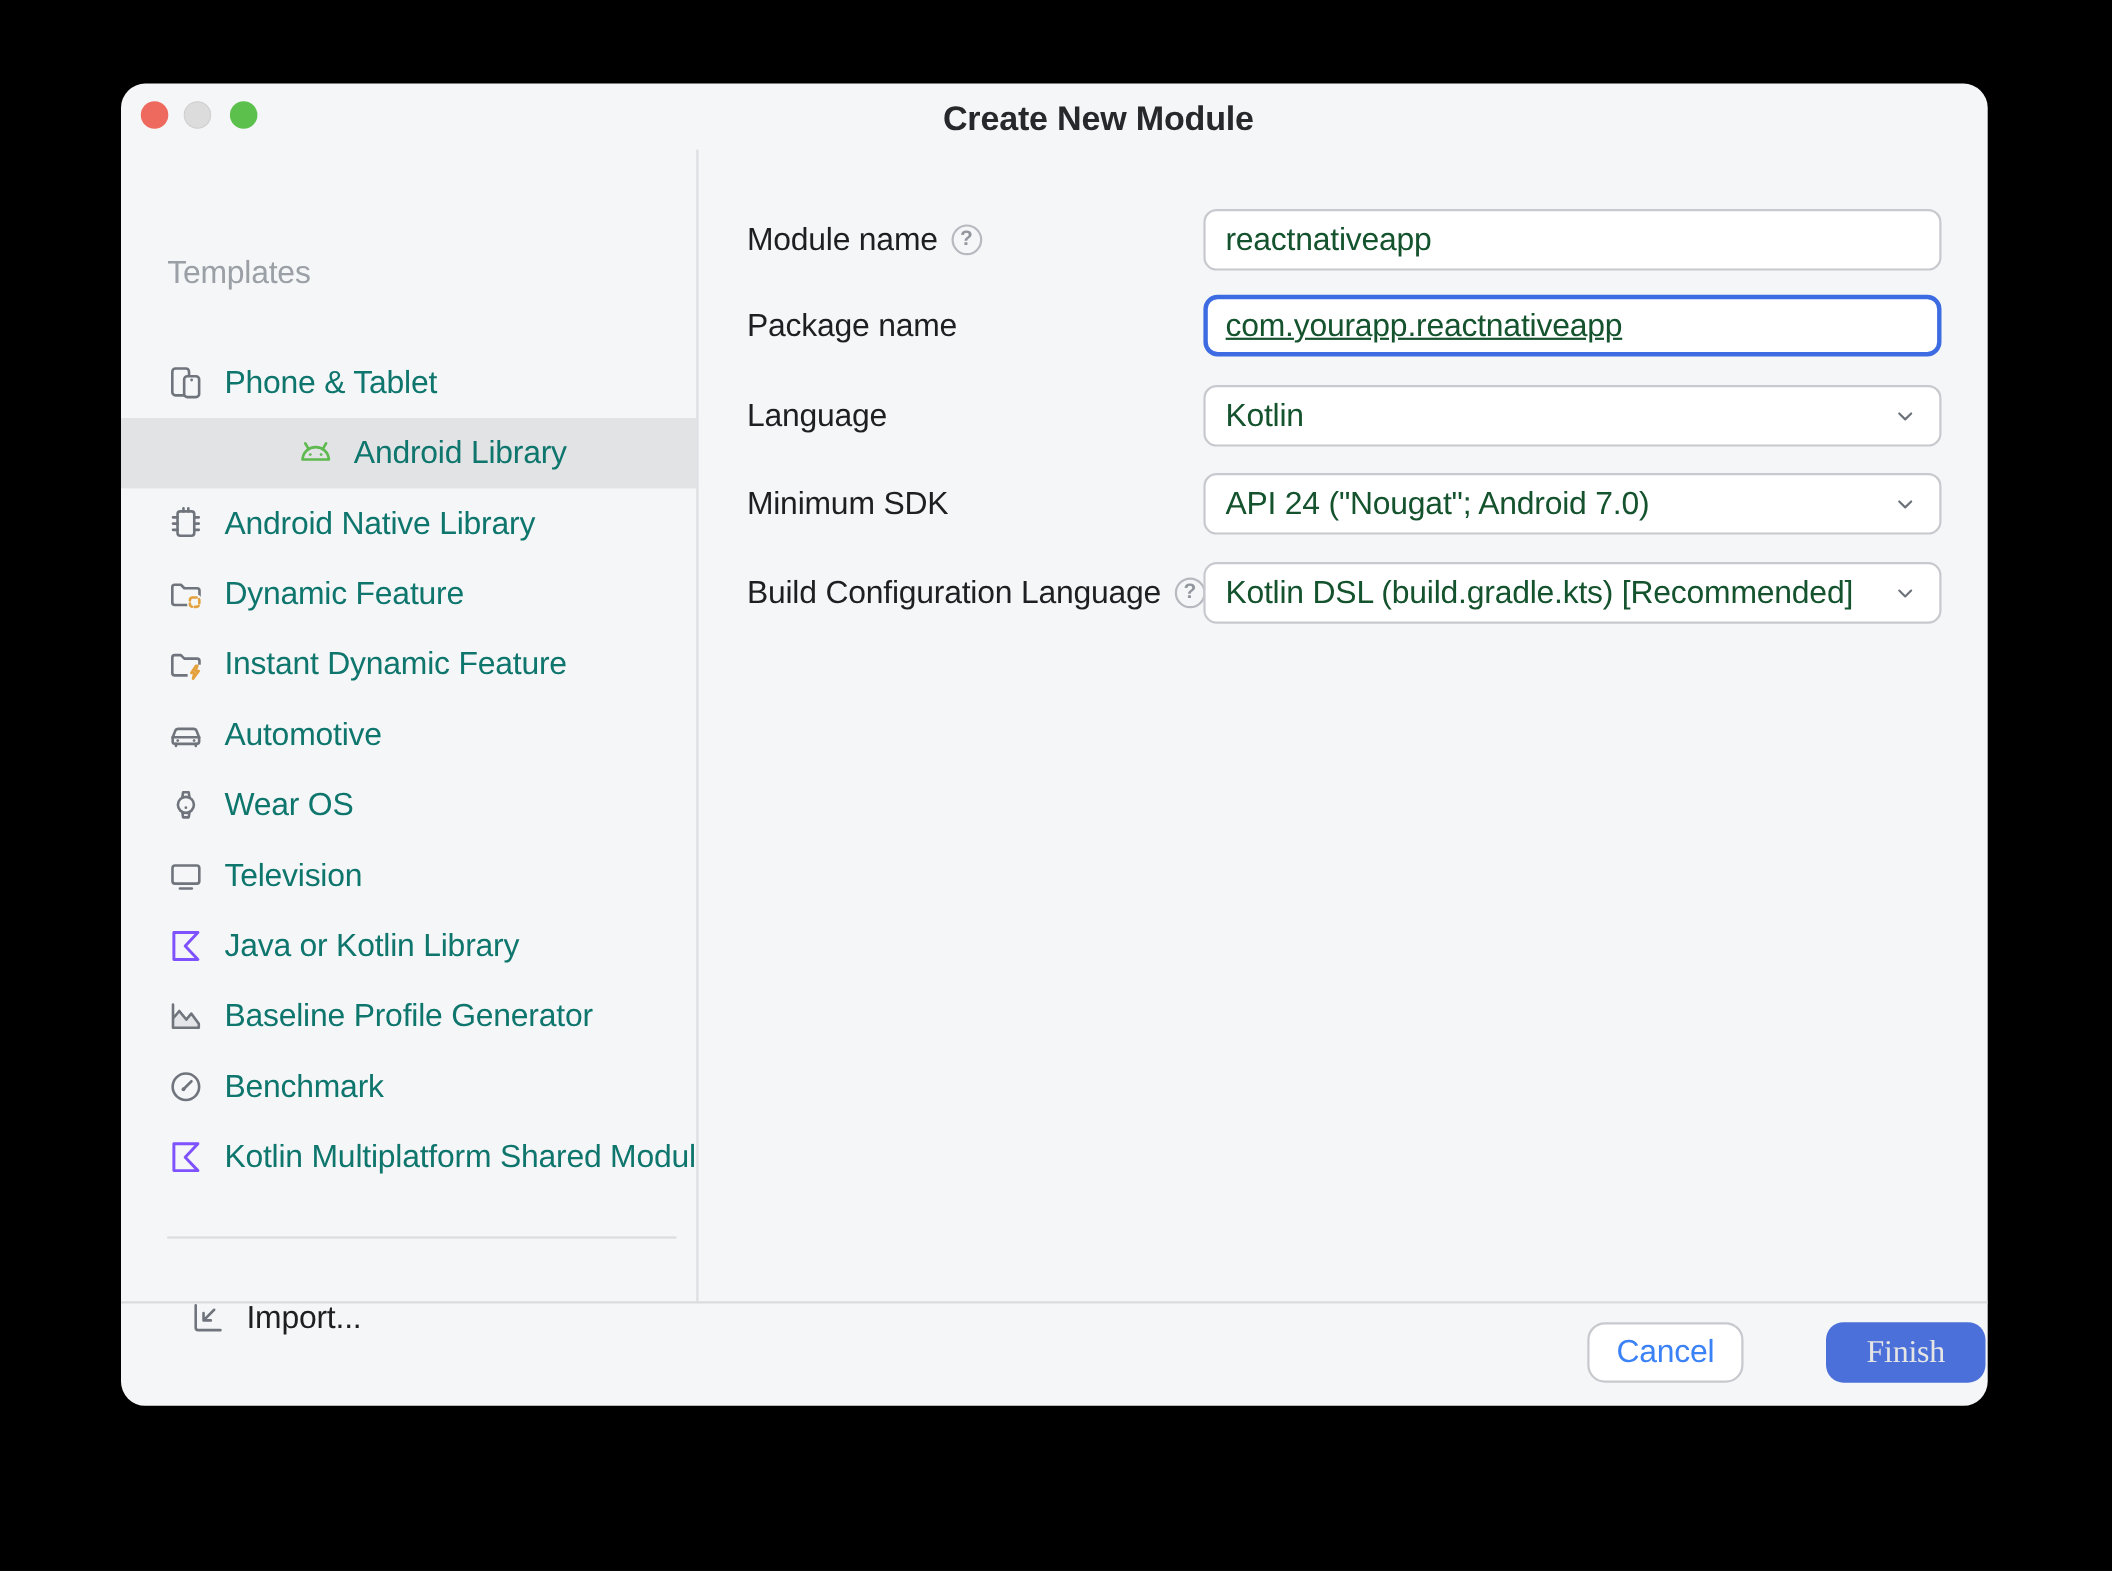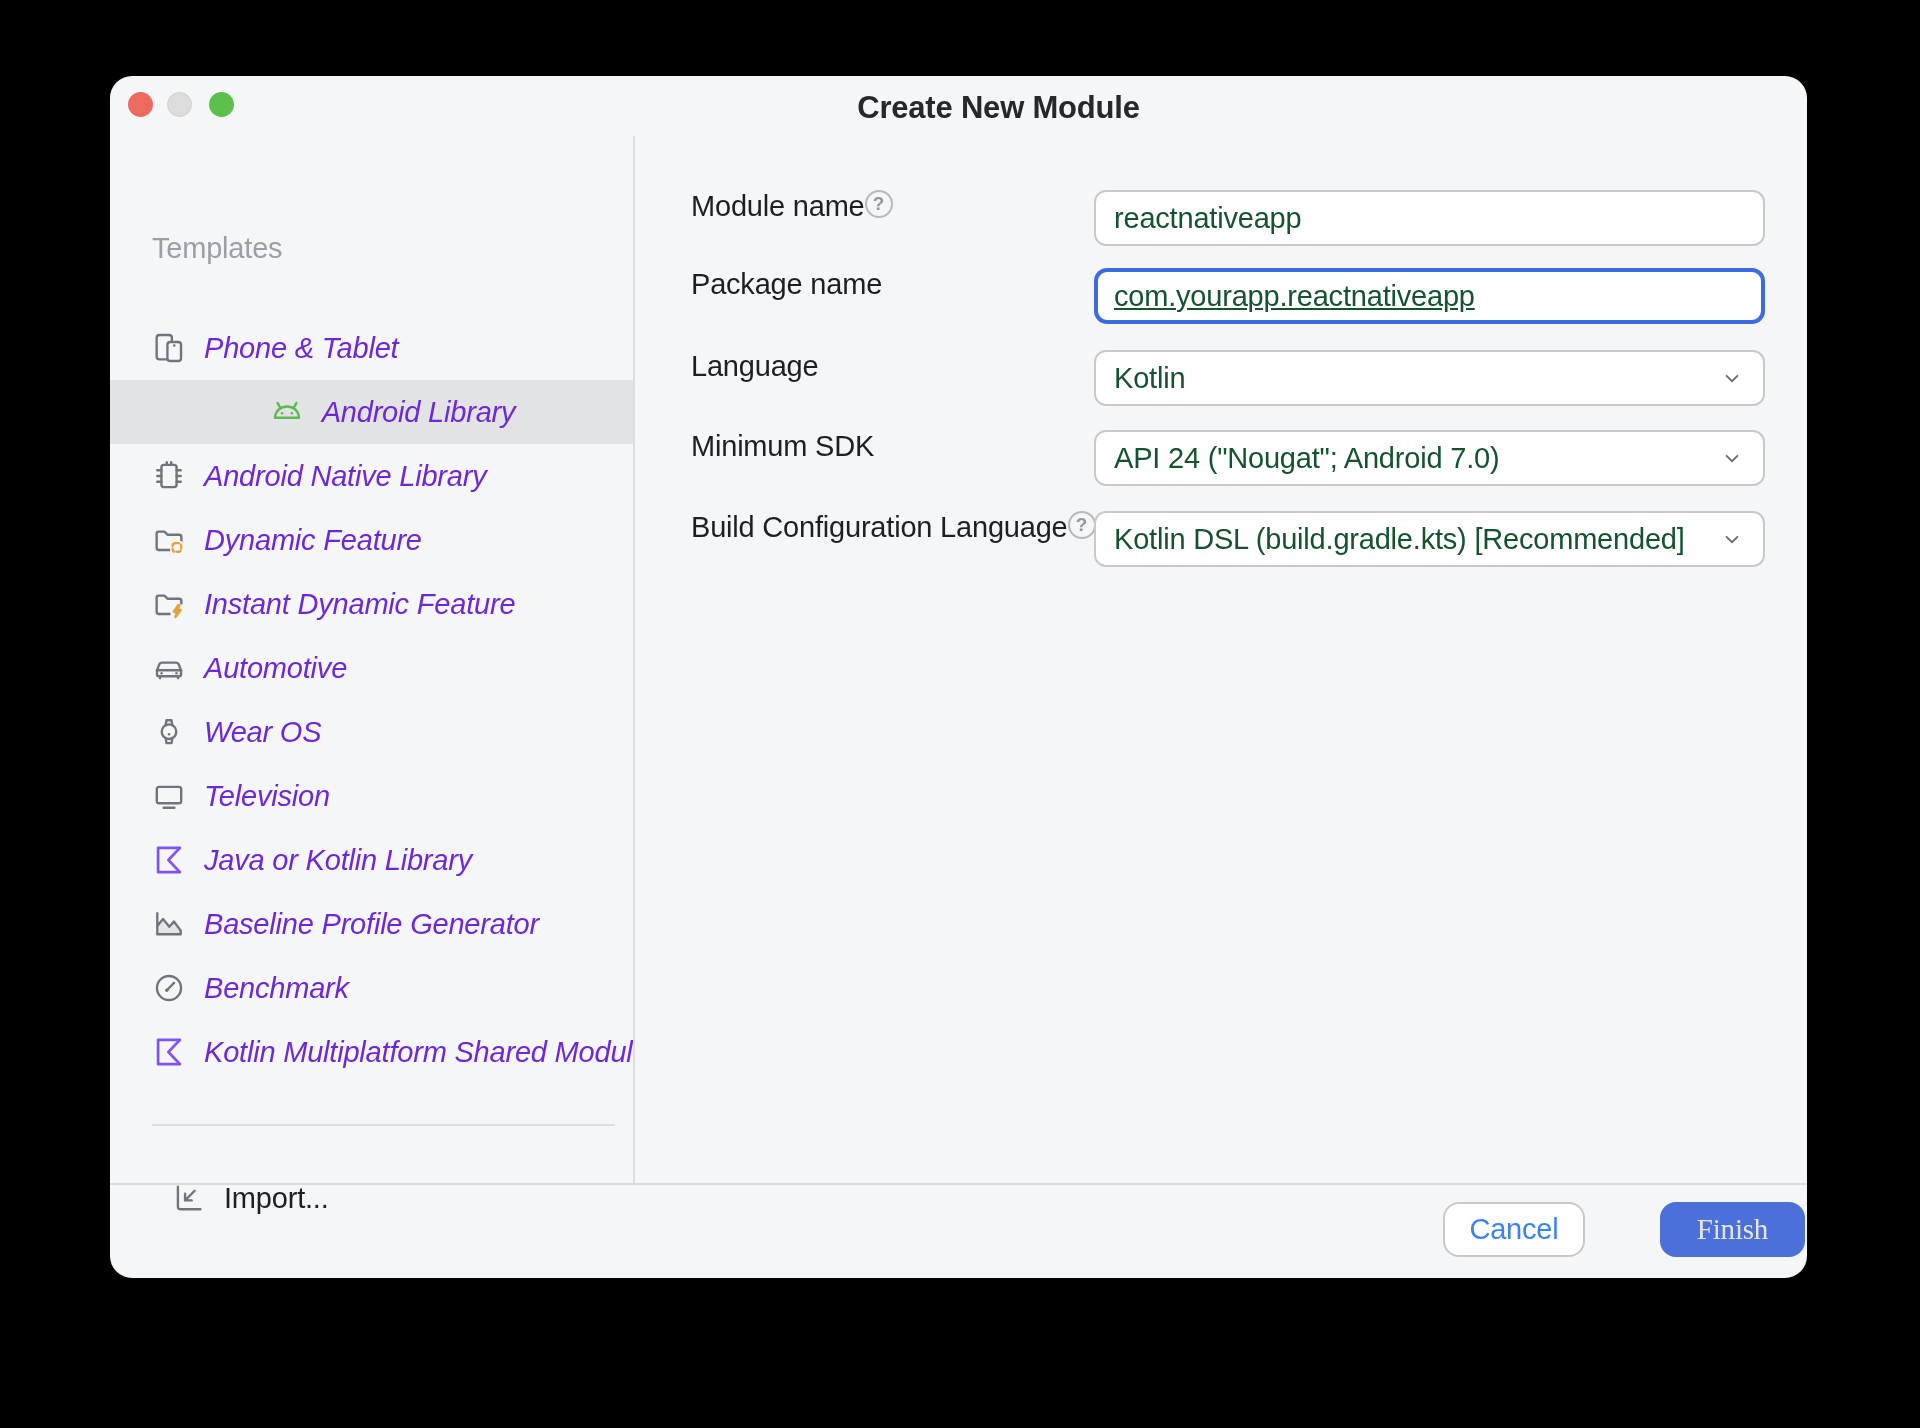--- a/index.html
+++ b/index.html
@@ -17,30 +17,30 @@
   .light.gray{left:57px;background:#dcdcdc;border:1px solid #cfcfcf;box-sizing:border-box;}
   .light.green{left:99px;background:#5bc14c;}
   
   .sidebar{position:absolute;left:0;top:60px;width:523px;bottom:95px;border-right:2px solid #dcdee1;
            box-sizing:content-box;}
   .sb-header{position:absolute;left:42px;top:96px;font-size:29px;color:#9ba0a7;}
   .sb-list{position:absolute;left:0;top:180px;width:523px;}
   .sb-item{height:64px;display:flex;align-items:center;padding-left:40px;gap:16px;cursor:default;
            overflow:hidden;white-space:nowrap;}
   .sb-item.selected{background:#e2e3e5;justify-content:center;}
-  .sb-item .lbl{font-size:29px;color:#6d28d9;font-style:italic;}
+  .sb-item .lbl{font-size:29px;color:#0f766e;}
   .icn{width:38px;height:38px;flex:0 0 38px;}
   .sb-divider{position:absolute;left:42px;right:18px;top:988px;height:2px;background:#dcdde0;}
   .import-item{position:absolute;left:0;top:1030px;width:523px;height:64px;display:flex;
                align-items:center;padding-left:60px;gap:16px;box-sizing:border-box;}
   .import-item .lbl{font-size:29px;color:#1d1f23;}
   
   .form{position:absolute;left:523px;top:60px;right:0;bottom:95px;}
   .form-row{position:absolute;left:46px;right:42px;height:56px;}
-  .f-label{position:absolute;left:12px;top:0;height:56px;display:flex;align-items:flex-start;
+  .f-label{position:absolute;left:0;top:0;height:56px;display:flex;align-items:center;gap:12px;
            font-size:29px;color:#1d1f23;}
   .help{width:28px;height:28px;border-radius:50%;border:2px solid #b6b9bf;color:#92969d;
         font-size:19px;display:flex;align-items:center;justify-content:center;box-sizing:border-box;
         font-weight:700;}
   .f-input{position:absolute;left:415px;width:671px;height:56px;box-sizing:border-box;
            background:#fff;border:2px solid #c7c9ce;border-radius:12px;display:flex;
            align-items:center;padding:0 18px;font-size:29px;color:#14532d;}
   .f-input.focused{border:4px solid var(--accent,#3d6ce2);border-radius:13px;padding:0 16px;text-decoration:underline;}
   .f-input .val{flex:1;white-space:nowrap;overflow:hidden;}
   .f-input .chev{flex:0 0 26px;margin-left:8px;}

